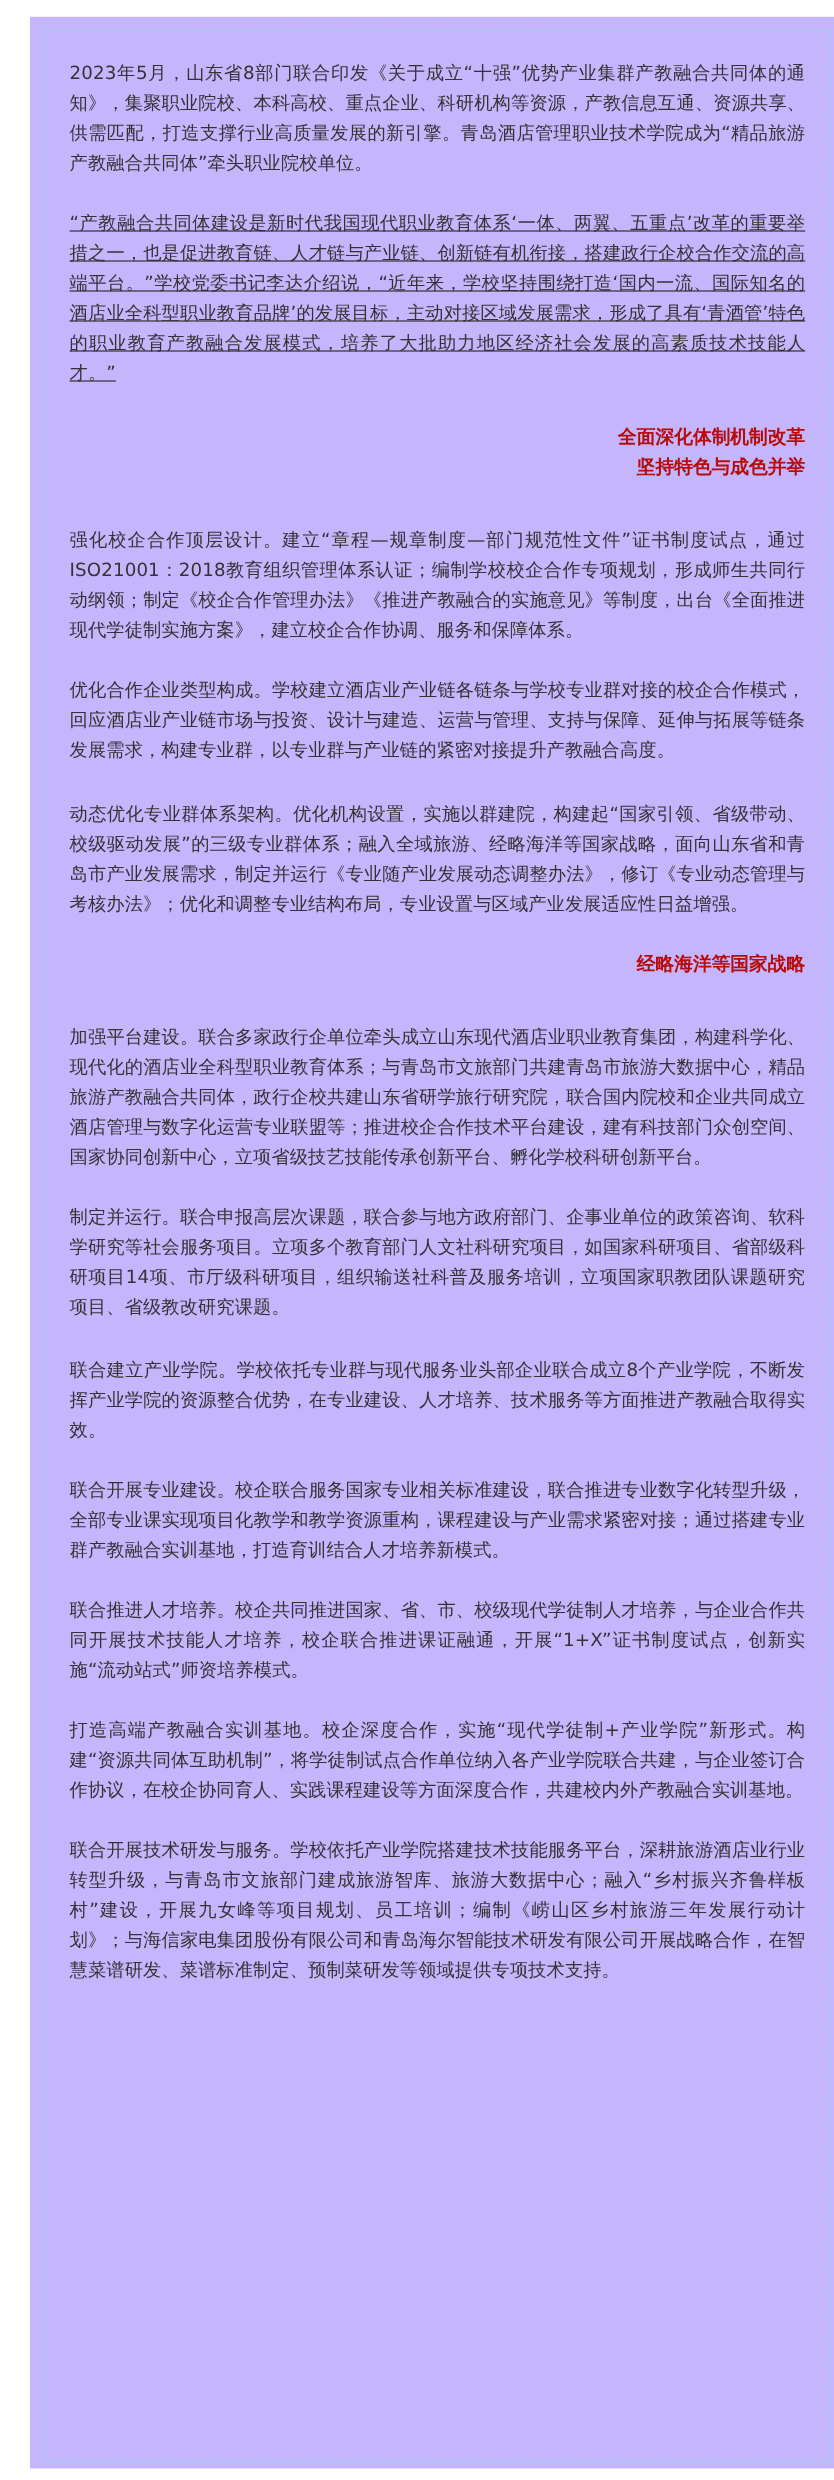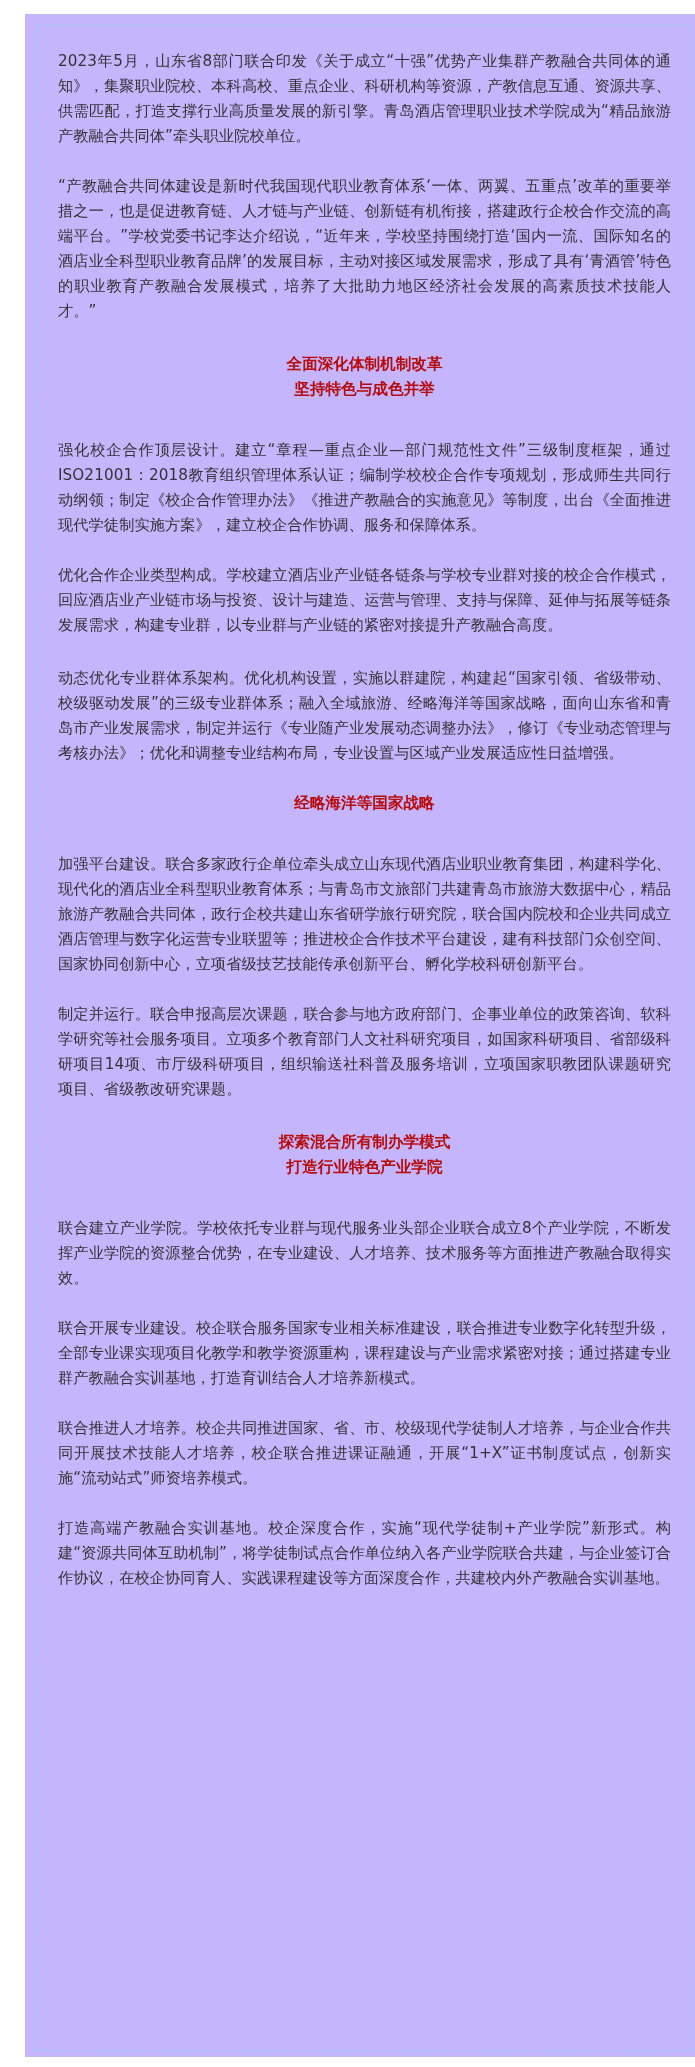--- a/index.html
+++ b/index.html
@@ -13,53 +13,50 @@
       border: 1px dashed #8fd3e6; box-sizing: border-box;
       padding: 23px 20px 0 21px;
     }
     p.para {
       margin: 0 0 25px 0;
       font-family: "DejaVu Sans", sans-serif;
       font-size: 15.2px; line-height: 25px; color: #333333;
       text-align: justify; letter-spacing: 0.1px;
     }
     .heading {
-      text-align: center; color: #b80b0b;
+      text-align: right; color: #b80b0b;
       font-family: "DejaVu Sans", sans-serif;
       font-weight: bold; font-size: 15.6px; line-height: 25px;
       margin: 10px 0 36px 0;
     }
     .heading div { display: block; }
   </style>
 </head>
 <body>
 
 <div class="panel">
   <div class="frame">
 
     <p class="para">2023年5月，山东省8部门联合印发《关于成立“十强”优势产业集群产教融合共同体的通知》，集聚职业院校、本科高校、重点企业、科研机构等资源，产教信息互通、资源共享、供需匹配，打造支撑行业高质量发展的新引擎。青岛酒店管理职业技术学院成为“精品旅游产教融合共同体”牵头职业院校单位。</p>
-    <p class="para" style="margin-bottom:28px;">“产教融合共同体建设是新时代我国现代职业教育体系‘一体、两翼、五重点’改革的重要举措之一，也是促进教育链、人才链与产业链、创新链有机衔接，搭建政行企校合作交流的高端平台。”学校党委书记李达介绍说，“近年来，学校坚持围绕打造‘国内一流、国际知名的酒店业全科型职业教育品牌’的发展目标，主动对接区域发展需求，形成了具有‘青酒管’特色的职业教育产教融合发展模式，培养了大批助力地区经济社会发展的高素质技术技能人才。”</p>
+    <p class="para" style="margin-bottom:28px;text-decoration:underline;">“产教融合共同体建设是新时代我国现代职业教育体系‘一体、两翼、五重点’改革的重要举措之一，也是促进教育链、人才链与产业链、创新链有机衔接，搭建政行企校合作交流的高端平台。”学校党委书记李达介绍说，“近年来，学校坚持围绕打造‘国内一流、国际知名的酒店业全科型职业教育品牌’的发展目标，主动对接区域发展需求，形成了具有‘青酒管’特色的职业教育产教融合发展模式，培养了大批助力地区经济社会发展的高素质技术技能人才。”</p>
 
     <div class="heading">
       <div>全面深化体制机制改革</div>
       <div>坚持特色与成色并举</div>
     </div>
-    <p class="para">强化校企合作顶层设计。建立“章程—重点企业—部门规范性文件”三级制度框架，通过ISO21001：2018教育组织管理体系认证；编制学校校企合作专项规划，形成师生共同行动纲领；制定《校企合作管理办法》《推进产教融合的实施意见》等制度，出台《全面推进现代学徒制实施方案》，建立校企合作协调、服务和保障体系。</p>
+    <p class="para">强化校企合作顶层设计。建立“章程—规章制度—部门规范性文件”证书制度试点，通过ISO21001：2018教育组织管理体系认证；编制学校校企合作专项规划，形成师生共同行动纲领；制定《校企合作管理办法》《推进产教融合的实施意见》等制度，出台《全面推进现代学徒制实施方案》，建立校企合作协调、服务和保障体系。</p>
     <p class="para" style="margin-bottom:28px;">优化合作企业类型构成。学校建立酒店业产业链各链条与学校专业群对接的校企合作模式，回应酒店业产业链市场与投资、设计与建造、运营与管理、支持与保障、延伸与拓展等链条发展需求，构建专业群，以专业群与产业链的紧密对接提升产教融合高度。</p>
     <p class="para">动态优化专业群体系架构。优化机构设置，实施以群建院，构建起“国家引领、省级带动、校级驱动发展”的三级专业群体系；融入全域旅游、经略海洋等国家战略，面向山东省和青岛市产业发展需求，制定并运行《专业随产业发展动态调整办法》，修订《专业动态管理与考核办法》；优化和调整专业结构布局，专业设置与区域产业发展适应性日益增强。</p>
 
     <div class="heading">
       <div>经略海洋等国家战略</div>
     </div>
     <p class="para">加强平台建设。联合多家政行企单位牵头成立山东现代酒店业职业教育集团，构建科学化、现代化的酒店业全科型职业教育体系；与青岛市文旅部门共建青岛市旅游大数据中心，精品旅游产教融合共同体，政行企校共建山东省研学旅行研究院，联合国内院校和企业共同成立酒店管理与数字化运营专业联盟等；推进校企合作技术平台建设，建有科技部门众创空间、国家协同创新中心，立项省级技艺技能传承创新平台、孵化学校科研创新平台。</p>
     <p class="para" style="margin-bottom:28px;">制定并运行。联合申报高层次课题，联合参与地方政府部门、企事业单位的政策咨询、软科学研究等社会服务项目。立项多个教育部门人文社科研究项目，如国家科研项目、省部级科研项目14项、市厅级科研项目，组织输送社科普及服务培训，立项国家职教团队课题研究项目、省级教改研究课题。</p>
 
-    <div class="heading">
-      <div>探索混合所有制办学模式</div>
-      <div>打造行业特色产业学院</div>
-    </div>
     <p class="para">联合建立产业学院。学校依托专业群与现代服务业头部企业联合成立8个产业学院，不断发挥产业学院的资源整合优势，在专业建设、人才培养、技术服务等方面推进产教融合取得实效。</p>
     <p class="para">联合开展专业建设。校企联合服务国家专业相关标准建设，联合推进专业数字化转型升级，全部专业课实现项目化教学和教学资源重构，课程建设与产业需求紧密对接；通过搭建专业群产教融合实训基地，打造育训结合人才培养新模式。</p>
     <p class="para">联合推进人才培养。校企共同推进国家、省、市、校级现代学徒制人才培养，与企业合作共同开展技术技能人才培养，校企联合推进课证融通，开展“1+X”证书制度试点，创新实施“流动站式”师资培养模式。</p>
     <p class="para">打造高端产教融合实训基地。校企深度合作，实施“现代学徒制+产业学院”新形式。构建“资源共同体互助机制”，将学徒制试点合作单位纳入各产业学院联合共建，与企业签订合作协议，在校企协同育人、实践课程建设等方面深度合作，共建校内外产教融合实训基地。</p>
+    <p class="para">联合开展技术研发与服务。学校依托产业学院搭建技术技能服务平台，深耕旅游酒店业行业转型升级，与青岛市文旅部门建成旅游智库、旅游大数据中心；融入“乡村振兴齐鲁样板村”建设，开展九女峰等项目规划、员工培训；编制《崂山区乡村旅游三年发展行动计划》；与海信家电集团股份有限公司和青岛海尔智能技术研发有限公司开展战略合作，在智慧菜谱研发、菜谱标准制定、预制菜研发等领域提供专项技术支持。</p>
 
   </div>
 </div>
 
 </body></html>

